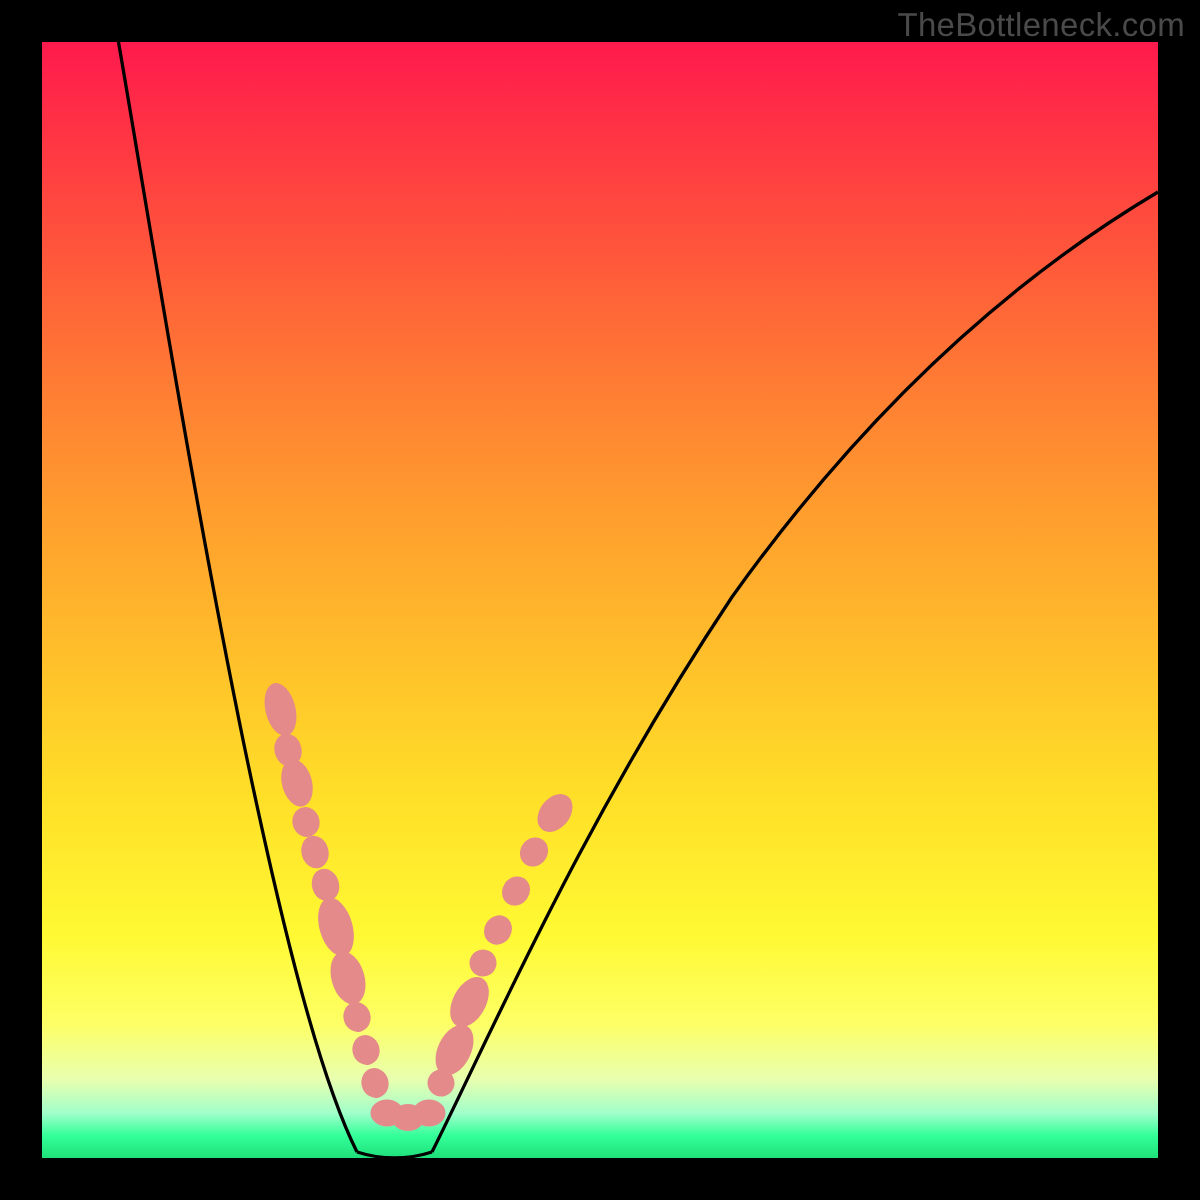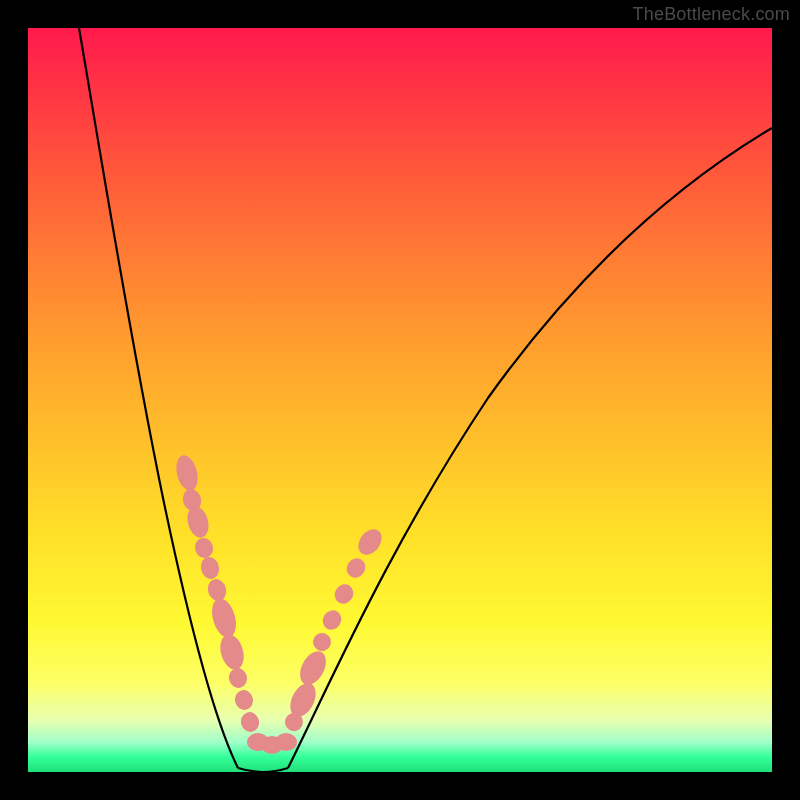--- a/index.html
+++ b/index.html
@@ -31,21 +31,21 @@
       #a0ffca 96%,
       #33ff99 98%,
       #1fe07a 100%
     );
   }
   .watermark {
     position: absolute;
     top: 4px;
     right: 10px;
     color: #4a4a4a;
-    font-size: 18px;
+    font-size: 22px;
     font-weight: 500;
     letter-spacing: 0.2px;
     z-index: 10;
     pointer-events: none;
   }
   svg {
     position: absolute;
     left: 0;
     top: 0;
     width: 744px;

